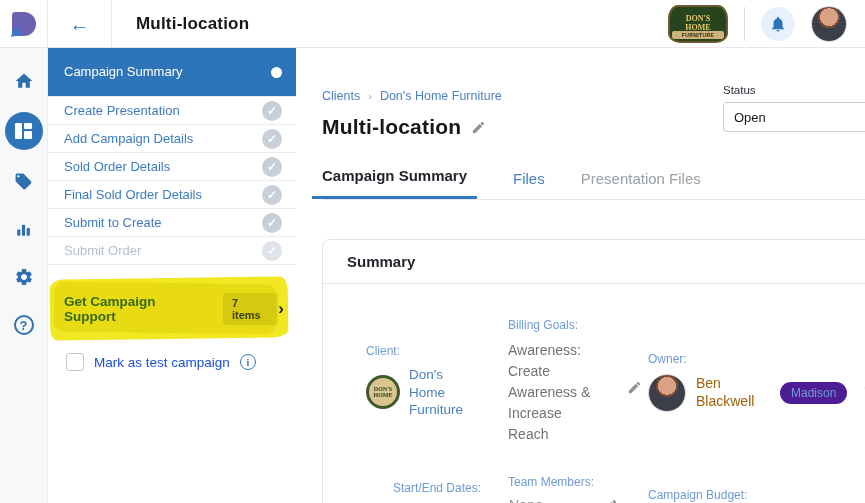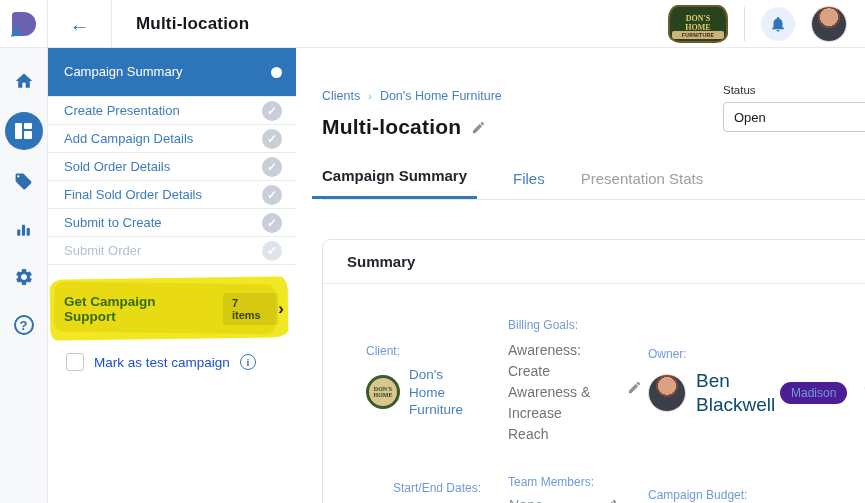--- a/index.html
+++ b/index.html
@@ -118,21 +118,21 @@
     display:flex; flex-direction:column; align-items:center; justify-content:center; overflow:hidden; flex:none; }
   .client-logo .cl-t { font-size:6px; font-weight:700; color:#27441f; line-height:1.1;
     font-family:"Liberation Serif", serif; text-align:center; }
   .client-name { color:#4a7fc1; font-size:13.5px; line-height:1.3; width:62px; cursor:pointer; }
   .goals-text { font-size:14px; color:#737373; line-height:1.5; width:96px; }
   .goals-pencil { position:absolute; right:6px; top:62px; }
   .owner-flex { display:flex; align-items:center; gap:10px; }
   .avatar-sm { width:38px; height:38px; border-radius:50%; flex:none;
     background:radial-gradient(circle at 50% 30%, #d9a285 0 9px, #7a4a32 9px 11px, #3a3f4a 11px);
     border:1px solid #d7d7d7; }
-  .owner-name { font-size:19px; color:#0c4a6e; width:74px; line-height:1.25; }
+  .owner-name { font-size:14px; color:#a16207; width:74px; line-height:1.25; }
   .market-chip { background:#4c1d95; color:#6f9bd6; font-size:12px; padding:4px 11px;
     border-radius:11px; cursor:pointer; }
   .owner-pencil { margin-left:6px; margin-top:-18px; }
   .value-line { display:flex; align-items:center; gap:10px; font-size:14px; color:#22262e; }
   .none-val { font-style:italic; color:#8a9199; font-size:14.5px; }
   .mt6 { margin-top:6px;text-align:center; } .mt13 { margin-top:13px; }
 </style>
 </head>
 <body>
 
@@ -261,21 +261,21 @@
     <div class="status-label">Status</div>
     <div class="status-select">
       <span>Open</span>
 
     </div>
   </div>
 
   <div class="tabs-row">
     <div class="tab active">Campaign Summary</div>
     <div class="tab files">Files</div>
-    <div class="tab">Presentation Stats</div>
+    <div class="tab">Presentation Files</div>
 
   </div>
 
   <div class="card">
     <div class="card-header">Summary</div>
     <div class="card-body">
 
       <div class="sum-row">
         <div class="col1">
           <div class="f-label">Client:</div>

